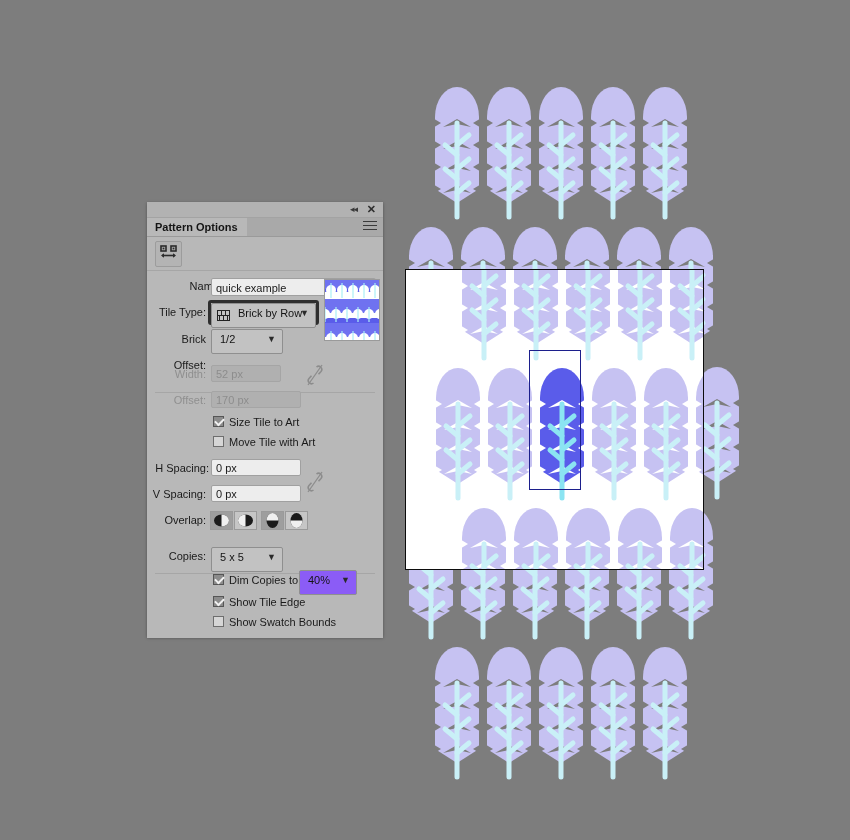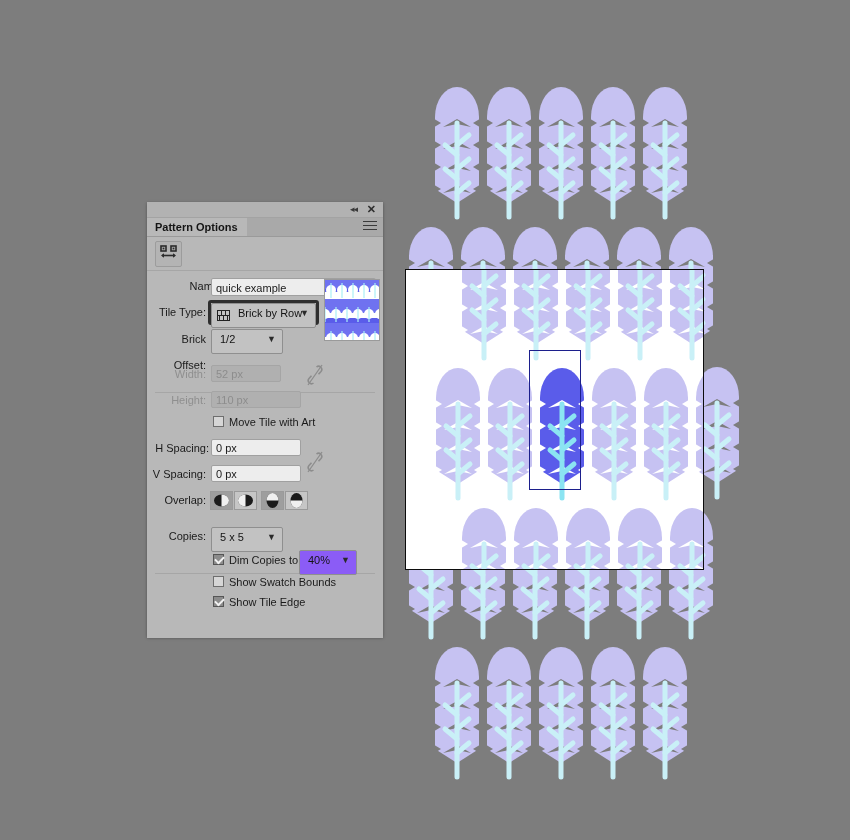--- a/index.html
+++ b/index.html
@@ -548,24 +548,28 @@
       <div class="chain" style="left:160px;top:3px;">
         <svg width="16" height="22" viewBox="0 0 16 22">
           <path d="M 9.5,3 a 3.2,3.2 0 0 1 4.5,4.5 l -2.5,2.8" fill="none" stroke="#595959" stroke-width="1.6"></path>
           <path d="M 6.5,19 a 3.2,3.2 0 0 1 -4.5,-4.5 l 2.5,-2.8" fill="none" stroke="#595959" stroke-width="1.6"></path>
           <path d="M 1,21 L 15,1" stroke="#595959" stroke-width="1.3"></path>
         </svg>
       </div>
     </div>
 
     <div class="row" style="height:26px;">
-      <div class="lbl dim" style="left:0;width:59px;right:auto;line-height:26px;">Height:</div>
-      <div class="field disabled" style="left:64px;top:4px;width:90px;">110 px</div>
-    </div>
-
+      <div class="lbl dim" style="left:0;width:59px;right:auto;line-height:26px;">Offset:</div>
+      <div class="field disabled" style="left:64px;top:4px;width:90px;">170 px</div>
+    </div>
+
+    <div class="row" style="height:20px;">
+      <div class="chk on" style="left:66px;top:3px;"></div>
+      <div class="chklabel" style="left:82px;top:3px;">Size Tile to Art</div>
+    </div>
 
     <div class="row" style="height:22px;">
       <div class="chk" style="left:66px;top:3px;"></div>
       <div class="chklabel" style="left:82px;top:3px;">Move Tile with Art</div>
     </div>
 
     <div class="row" style="height:26px;">
       <div class="lbl" style="left:3px;width:59px;right:auto;line-height:26px;">H Spacing:</div>
       <div class="field" style="left:64px;top:4px;width:90px;">0 px</div>
       <div class="chain" style="left:160px;top:16px;">
@@ -625,23 +629,23 @@
     <div class="row" style="height:24px;">
       <div class="chk on" style="left:66px;top:5px;"></div>
       <div class="chklabel" style="left:82px;top:5px;">Dim Copies to:</div>
       <div class="select" style="left:152px;top:1px;width:58px;background:#8b5cf6;">
         <span class="txt">40%</span>
         <span class="cv">▼</span>
       </div>
     </div>
 
     <div class="row" style="height:20px;">
+      <div class="chk on" style="left:66px;top:3px;"></div>
+      <div class="chklabel" style="left:82px;top:3px;">Show Tile Edge</div>
+    </div>
+
+    <div class="row" style="height:20px;">
       <div class="chk" style="left:66px;top:3px;"></div>
       <div class="chklabel" style="left:82px;top:3px;">Show Swatch Bounds</div>
     </div>
 
-    <div class="row" style="height:20px;">
-      <div class="chk on" style="left:66px;top:3px;"></div>
-      <div class="chklabel" style="left:82px;top:3px;">Show Tile Edge</div>
-    </div>
-
   </div>
 </div>
 
 </body></html>

